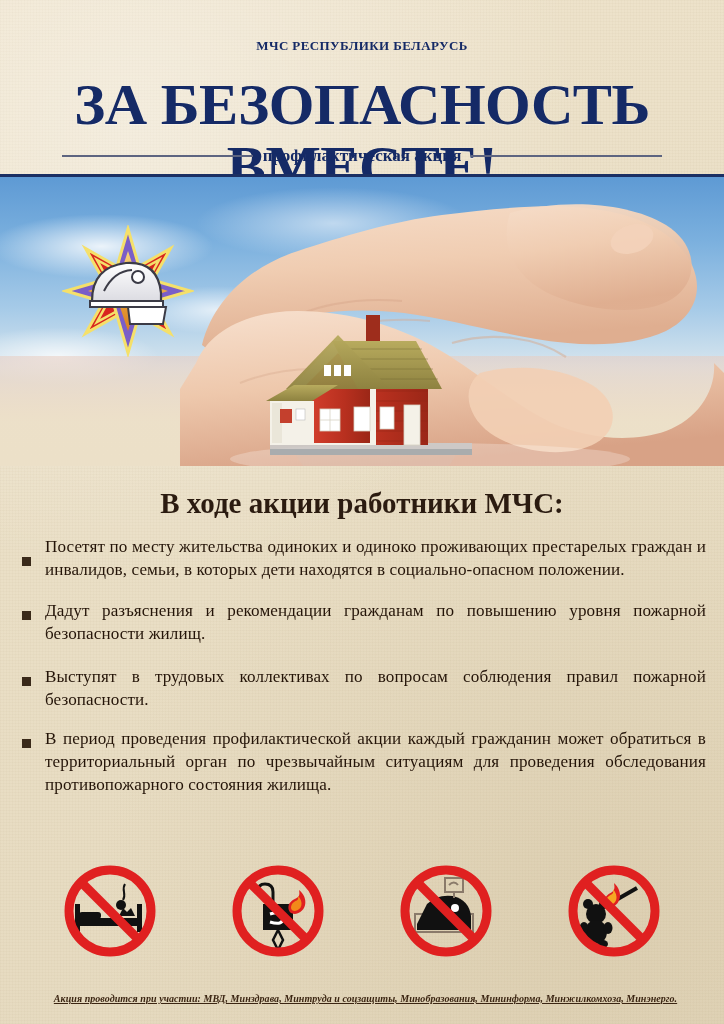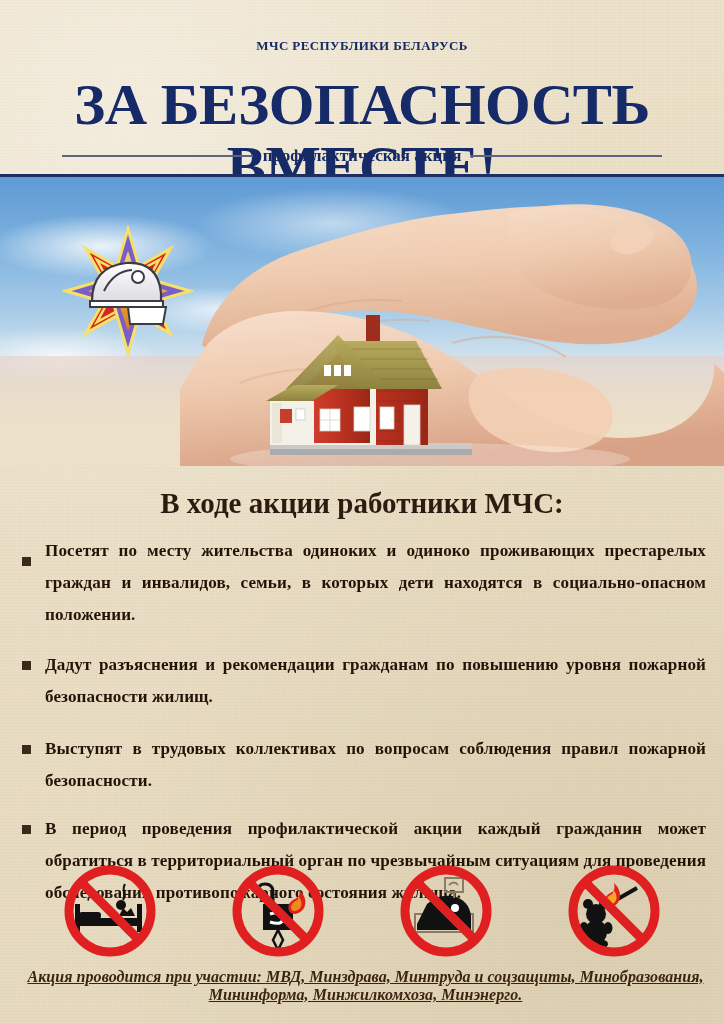--- a/index.html
+++ b/index.html
@@ -141,25 +141,25 @@
     flex: 0 0 auto;
     width: 9px; height: 9px;
     background: #3a2a1a;
     margin-top: 12px;
     margin-right: 14px;
   }
   .bullet-text {
     flex: 1 1 auto;
     font-family: "Liberation Serif", serif;
     font-size: 17.1px;
-    line-height: 32px;
+    line-height: 23px;
     color: #241408;
     text-align: justify;
     text-justify: inter-word;
-    font-weight: 700;
+    font-weight: 400;
     letter-spacing: .1px;
   }
   .bullet-item.b1 { margin-bottom: 18px; }
   .bullet-item.b1 .bullet-marker { margin-top: 22px; }
   .bullet-item.b2 { margin-bottom: 20px; }
   .bullet-item.b3 { margin-bottom: 16px; }
 
   
   #icon-row {
     position: absolute;
@@ -175,21 +175,21 @@
   }
 
   
   .footer-note {
     position: absolute;
     bottom: 20px; left: 0; width: 100%;
     text-align: center;
     font-family: "Liberation Serif", serif;
     font-style: italic;
     font-weight: bold;
-    font-size: 16px;
+    font-size: 10px;
     color: #3b2512;
     text-decoration: underline;
     letter-spacing: .05px;
     padding-left: 7px;
   }
 </style>
 </head>
 <body>
 
 <div id="poster">

